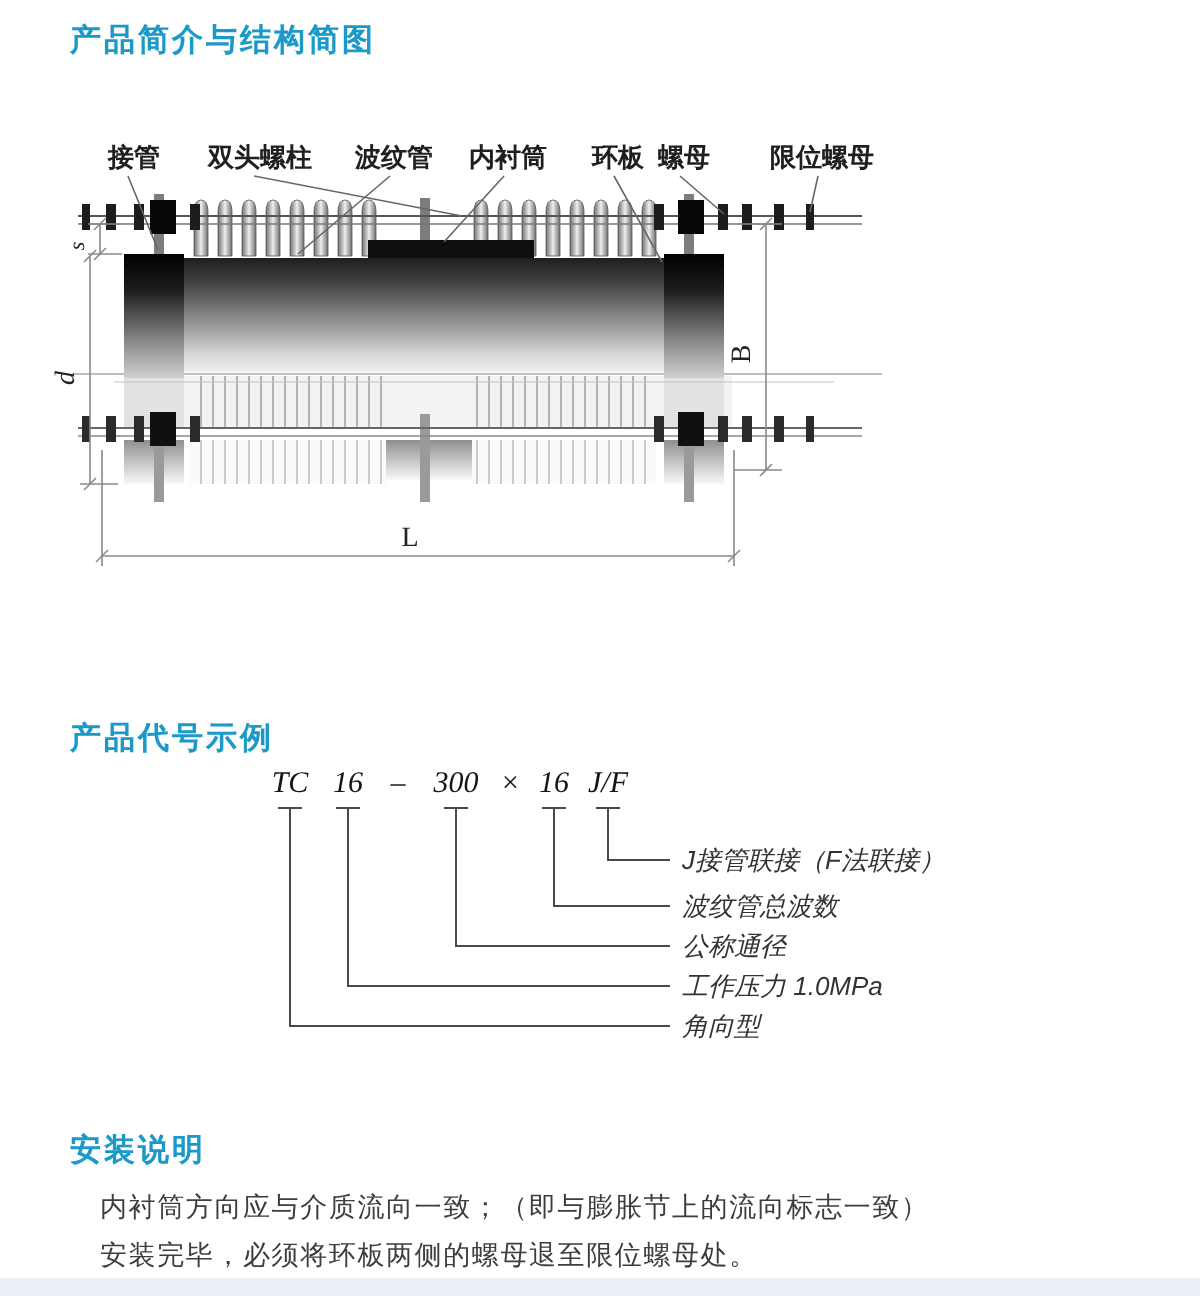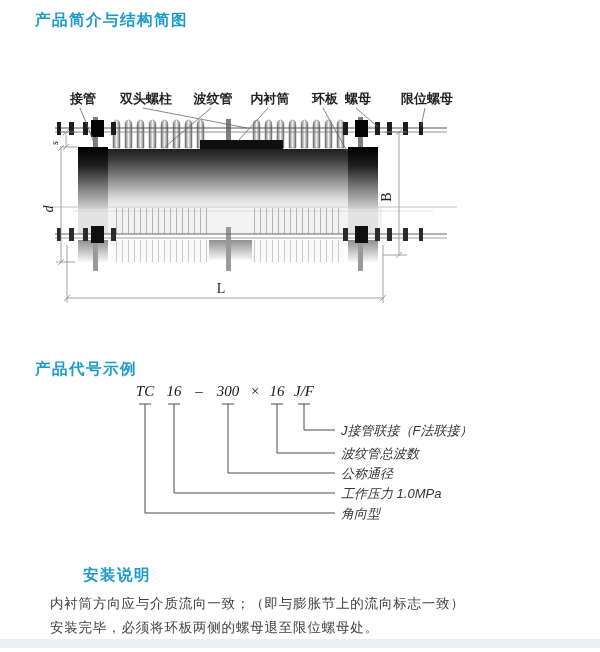--- a/index.html
+++ b/index.html
@@ -1,25 +1,25 @@
 <!DOCTYPE html>
 <html><head>
 <meta charset="utf-8">
 <style>
   html,body{margin:0;padding:0;}
   body{font-family:"Liberation Sans", sans-serif; background:#ffffff;}
   #page{position:relative;width:600px;height:648px;background:#ffffff;overflow:hidden;}
   .sec-title{position:absolute;left:35px;font-size:15.5px;font-weight:bold;color:#1b9ac9;letter-spacing:1.5px;}
   #title-intro{top:10px;}
   #title-code{top:344px;margin-top:15px;}
-  #title-install{top:565px;margin-left:48px;}
+  #title-install{top:565px;}
   .install-line{position:absolute;left:50px;font-size:13.5px;color:#3d3d3d;letter-spacing:0.8px;}
   #install-line-1{top:595px;}
   #install-line-2{top:619px;}
-  #diagram-wrap{position:absolute;left:25px;top:65px;width:460px;height:250px;margin-top:20px;}
+  #diagram-wrap{position:absolute;left:9px;top:65px;width:460px;height:250px;}
   #code-wrap{position:absolute;left:95px;top:378px;width:440px;height:158px;font-style:italic;}
   #footer-strip{position:absolute;left:0;bottom:0;width:600px;height:9px;background:#e9f0f5;}
   svg text.part-label{font-family:"Liberation Sans",sans-serif;font-size:13px;font-weight:600;fill:#1f1f1f;}
   svg text.dim{font-family:"Liberation Serif",serif;fill:#222;}
   svg text.code-token{font-family:"Liberation Serif",serif;font-size:15px;fill:#141414;}
   svg text.code-ann{font-family:"Liberation Sans",sans-serif;font-size:13px;font-weight:500;fill:#333;}
 </style>
 </head>
 <body>
 

